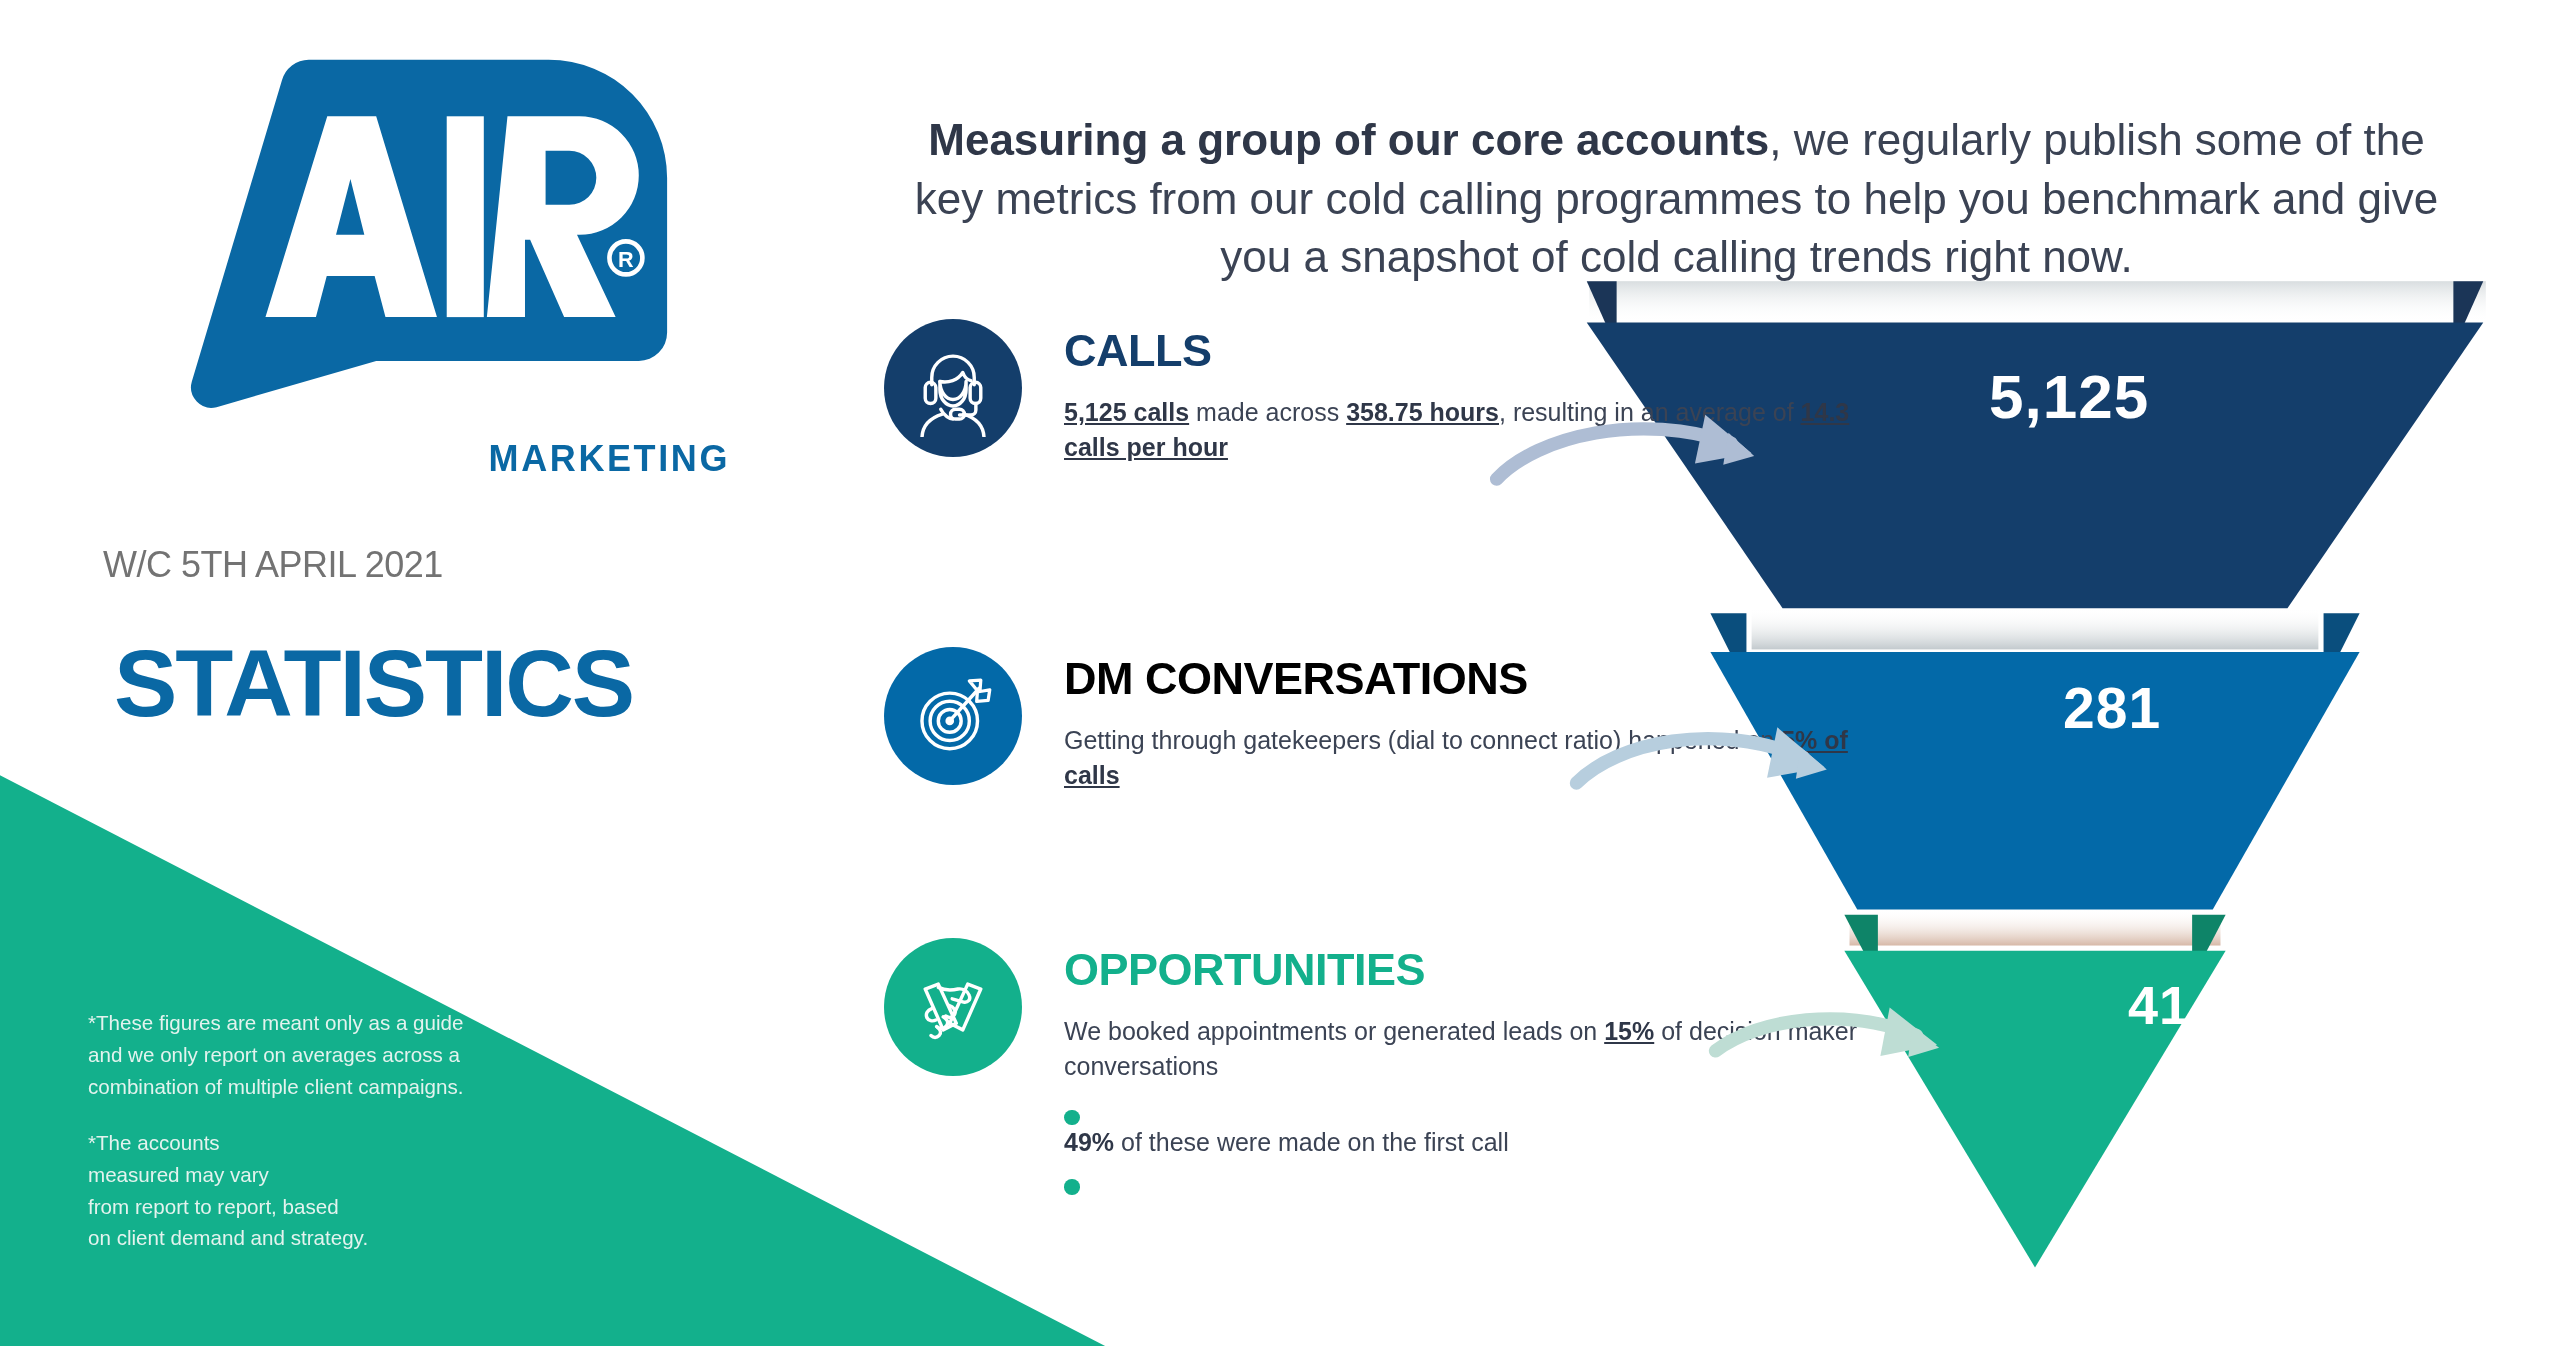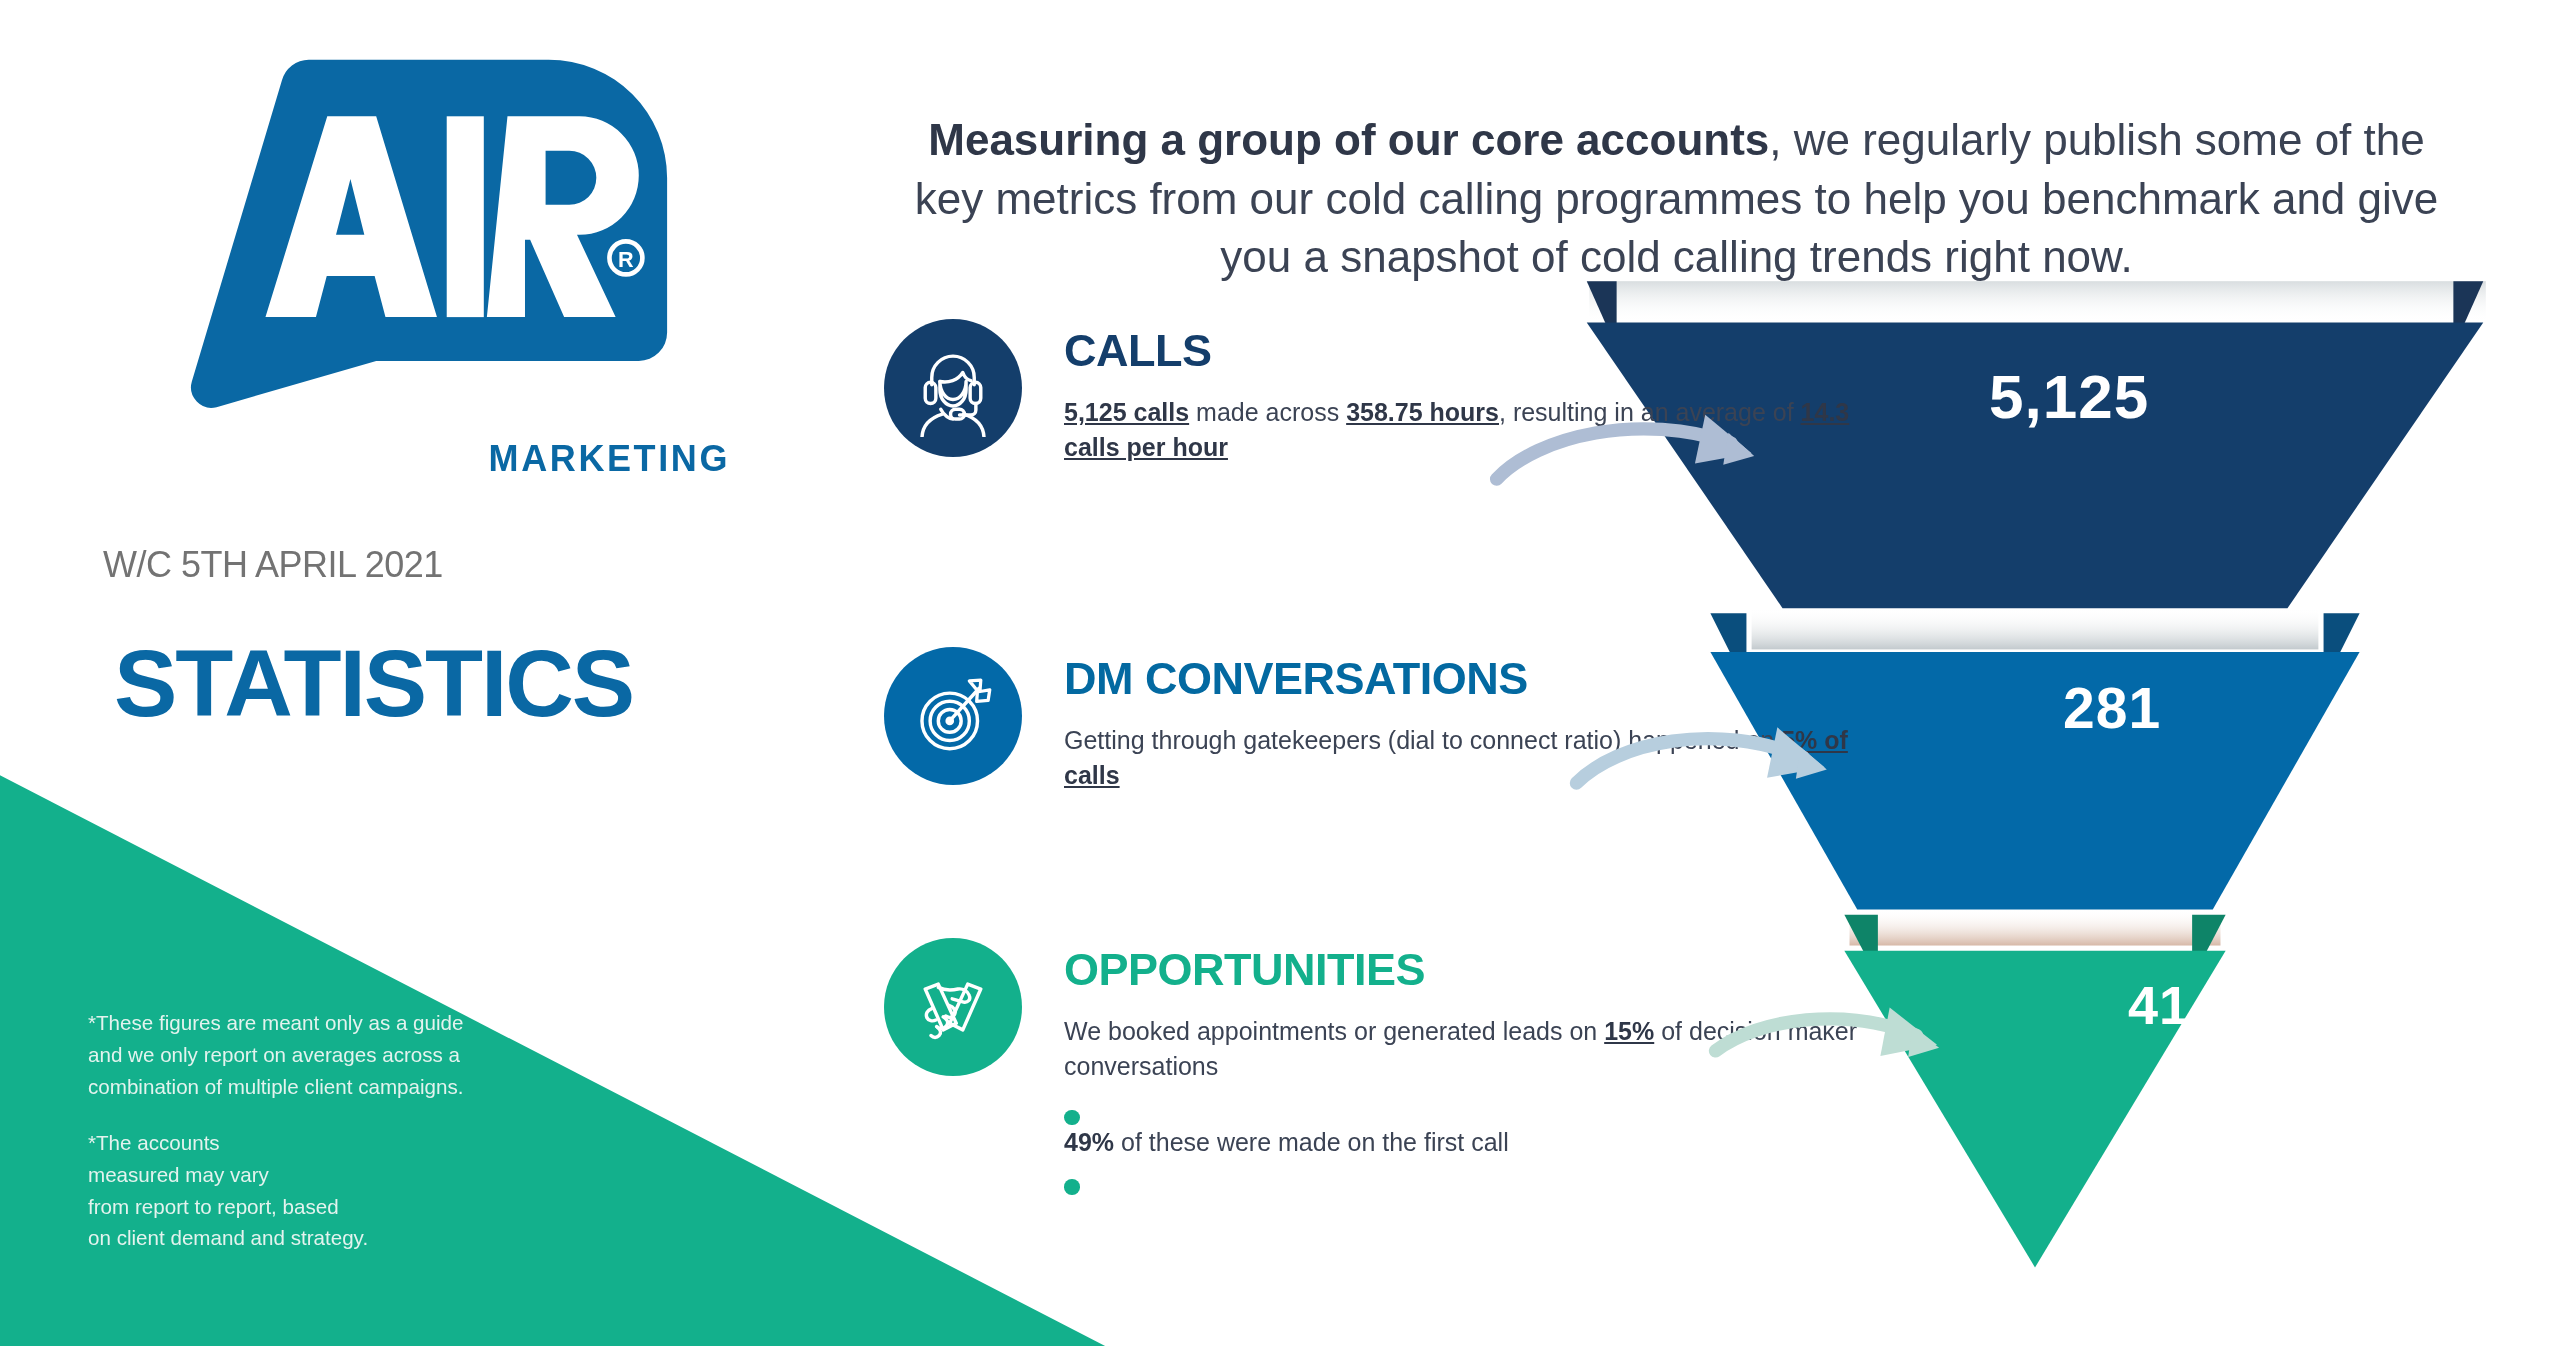--- a/index.html
+++ b/index.html
@@ -97,21 +97,21 @@
     background:#13B08C;margin:11.3px 9.3px 0 0;
   }
   .bullet b{font-weight:bold;color:#2F3748;}
 
   .m-calls{left:884px;top:319px;}
   .m-calls .badge{background:#143E6B;}
   .m-calls h2{color:#143E6B;}
 
   .m-dm{left:884px;top:647px;}
   .m-dm .badge{background:#0369A8;}
-  .m-dm h2{color:#0369a1;}
+  .m-dm h2{color:#000000;}
 
   .m-opp{left:884px;top:938px;}
   .m-opp .badge{background:#13B08C;}
   .m-opp h2{color:#13B08C;}
 
   
   .funnel{position:absolute;left:1494px;top:258px;width:1082px;height:1030px;z-index:3;}
   .funnel-num{
     position:absolute;z-index:4;
     color:#ffffff;font-weight:bold;

